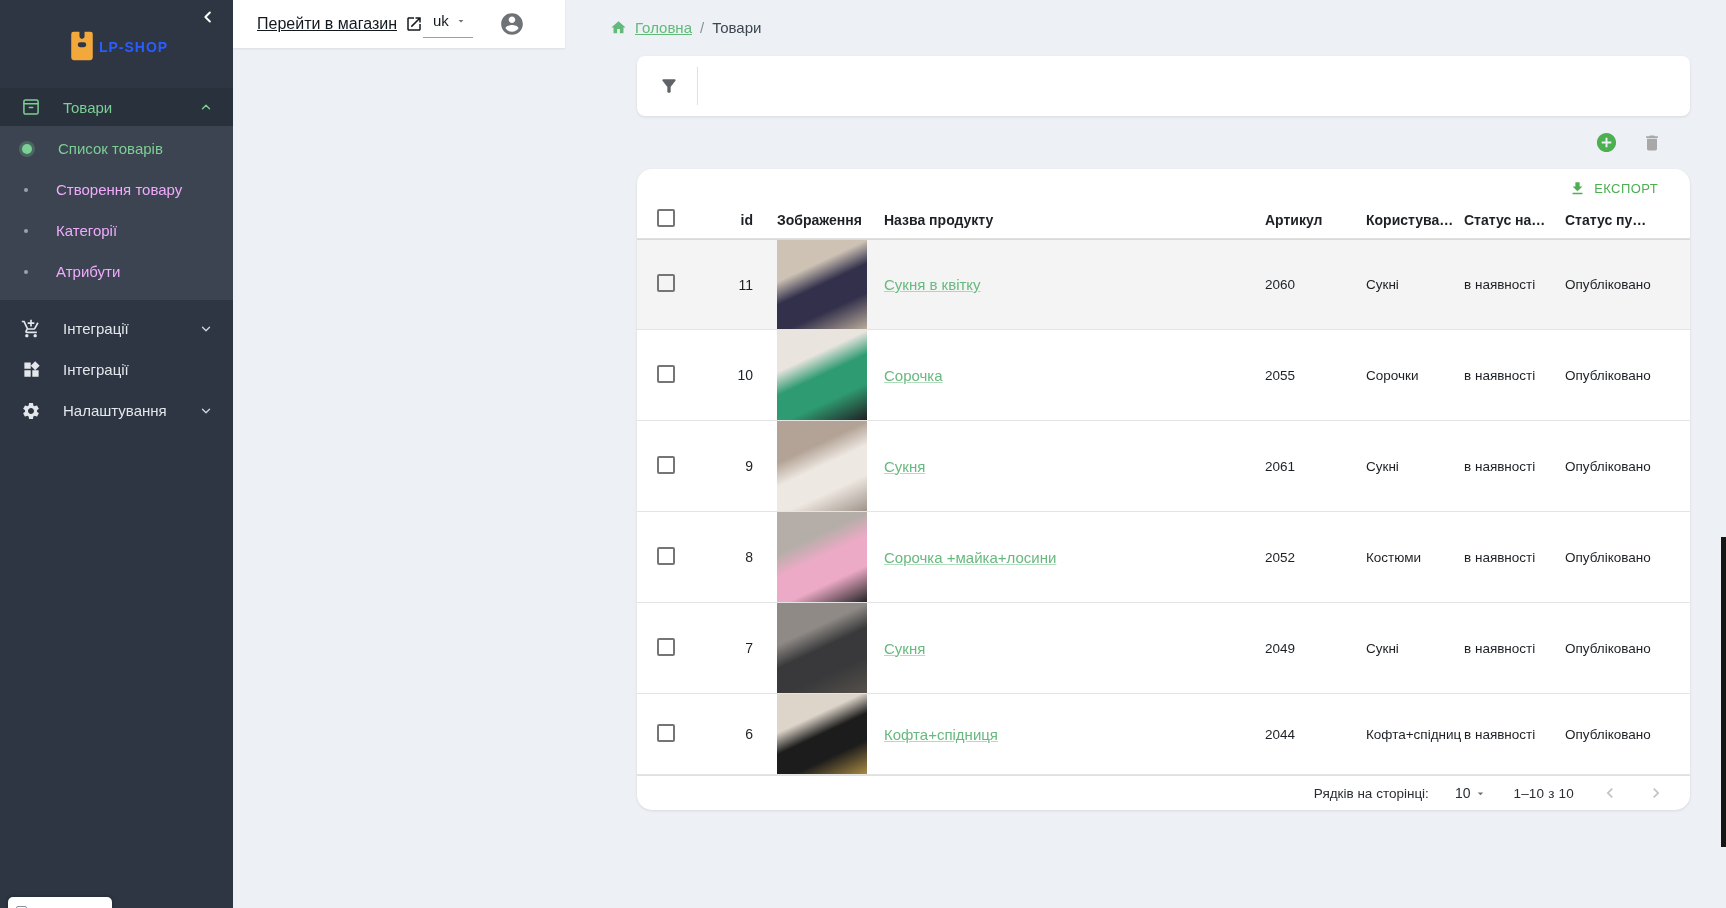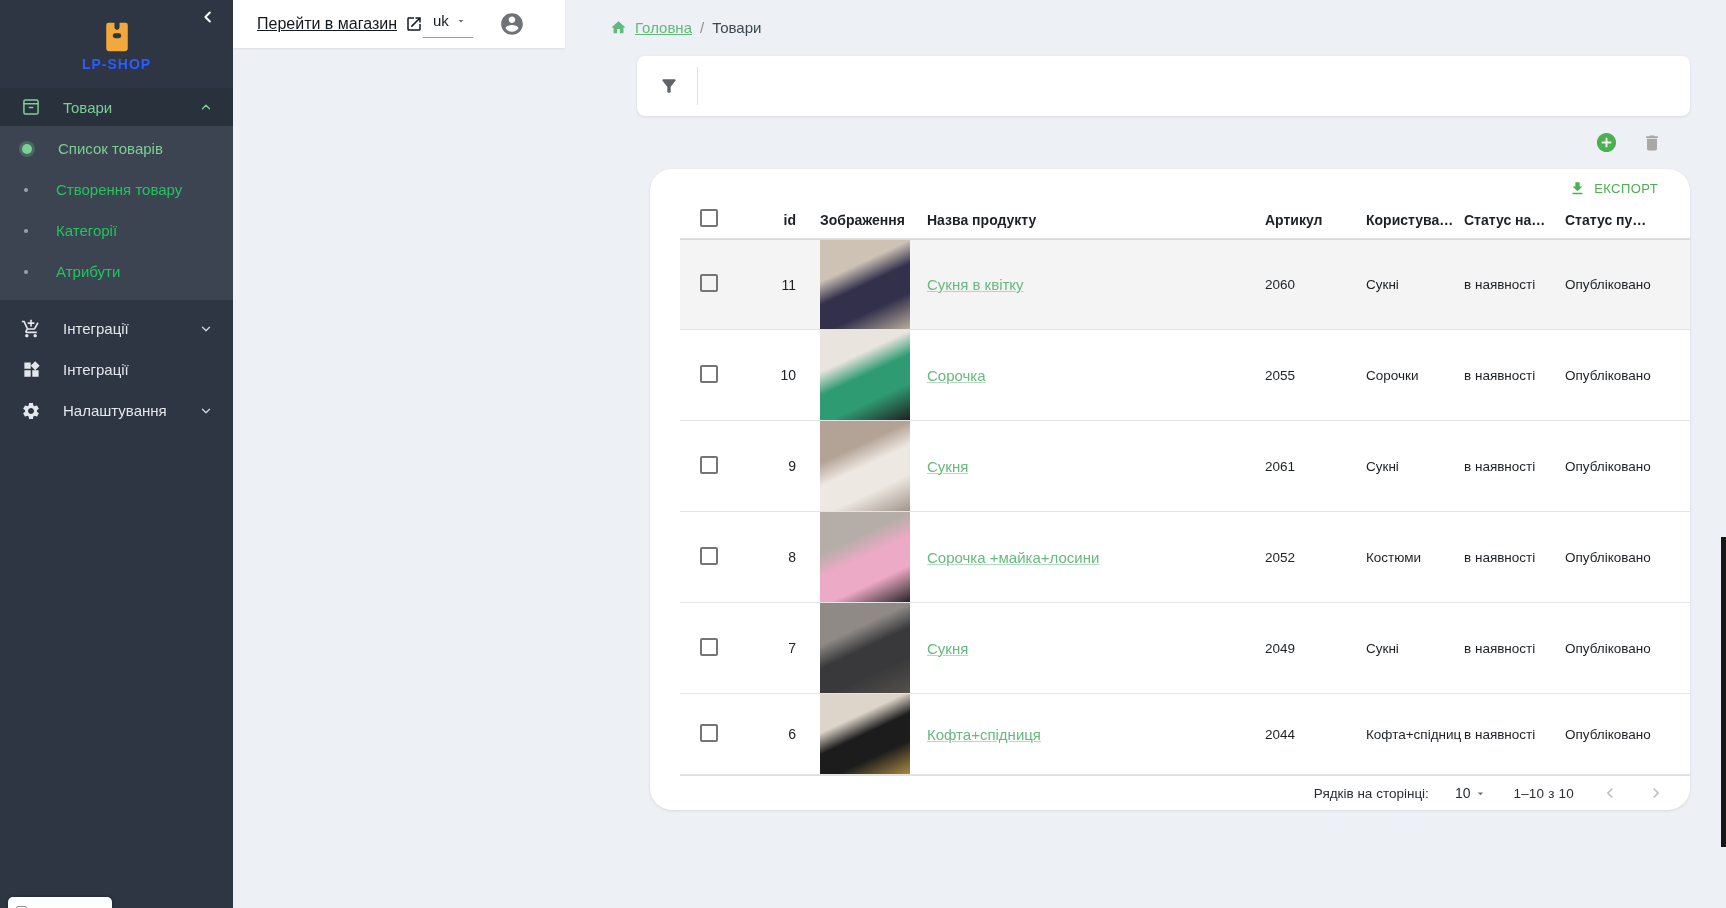--- a/index.html
+++ b/index.html
@@ -1,28 +1,28 @@
 <!DOCTYPE html>
 <html><head>
 <meta charset="utf-8">
 <style>
   * { margin:0; padding:0; box-sizing:border-box; }
   html,body { width:1726px; height:908px; overflow:hidden; font-family:"Liberation Sans","DejaVu Sans",sans-serif; background:#edf1f5; }
   .page { display:flex; width:100%; height:100%; position:relative; }
 
   
   .sidebar { width:233px; min-width:233px; background:#2d3642; color:#dfe3e8; position:relative; z-index:5; }
-  .logo-block { height:88px; position:relative; display:flex; flex-direction:column; align-items:center; justify-content:center; padding-top:4px; }
+  .logo-block { height:88px; position:relative; display:flex; flex-direction:row; align-items:center; justify-content:center; padding-top:4px; }
   .brand-text { color:#2b5cff; font-weight:bold; font-size:14px; letter-spacing:1px; margin-top:2px; }
   .collapse-btn { position:absolute; top:8px; right:16px; background:none; border:none; cursor:pointer; color:#ffffff; }
   .nav-parent { height:41px; display:flex; align-items:center; padding:0 20px; gap:21px; font-size:15px; color:#e3e7eb; cursor:pointer; }
   .nav-parent .chev { margin-left:auto; }
   .nav-parent.section-open { background:#29313d; color:#7ccf95; height:38px; }
   .submenu { background:#3b4450; padding:2px 0 8px 0; }
-  .subitem { height:41px; display:flex; align-items:center; padding:0 20px 0 22px; gap:26px; font-size:15px; color:#22c55e; cursor:pointer; }
+  .subitem { height:41px; display:flex; align-items:center; padding:0 20px 0 22px; gap:26px; font-size:15px; color:#f0abfc; cursor:pointer; }
   .subitem .bullet { width:8px; height:8px; border-radius:50%; background:#9aa3ad; transform:scale(.5); }
   .subitem.active { color:#7ccf95; }
   .subitem.active .bullet { transform:none; width:10px; height:10px; background:#7ccf95; box-shadow:0 0 0 3px rgba(124,207,149,.25); }
   .sideicon { width:22px; height:22px; display:flex; align-items:center; justify-content:center; flex-shrink:0; }
 
   
   .main { flex:1; display:flex; flex-direction:row; min-width:0; }
   .topbar { height:48px; background:#ffffff; display:flex; align-items:center; justify-content:space-between; padding:0 40px 0 24px; box-shadow:0 1px 2px rgba(0,0,0,.08); position:relative; z-index:4; }
   .shop-link { display:flex; align-items:center; gap:8px; color:#14191f; font-size:16px; font-weight:500; text-decoration:underline; cursor:pointer; }
   .topbar-right { display:flex; align-items:center; gap:26px; }
@@ -35,21 +35,21 @@
   .bc-sep { color:#8b9096; }
   .bc-current { color:#3b4750; }
 
   .filter-card { margin:16px 0 0 27px; height:60px; background:#ffffff; border-radius:8px; box-shadow:0 1px 3px rgba(0,0,0,.1); display:flex; align-items:center; padding:0 14px; }
   .filter-btn { background:none; border:none; cursor:pointer; color:#5f6368; display:flex; padding:8px; }
   .filter-divider { width:1px; height:38px; background:#e0e0e0; margin-left:10px; }
 
   .actions-row { height:53px; display:flex; align-items:center; justify-content:flex-end; gap:24px; padding-right:28px; }
   .icon-btn { background:none; border:none; cursor:pointer; display:flex; align-items:center; }
 
-  .table-card { margin-left:40px; background:#ffffff; border-radius:22px; box-shadow:0 1px 3px rgba(0,0,0,.1); overflow:hidden;padding-left:30px; }
+  .table-card { margin-left:27px; background:#ffffff; border-radius:15px; box-shadow:0 1px 3px rgba(0,0,0,.1); overflow:hidden; }
   .export-row { height:32px; display:flex; align-items:center; justify-content:flex-end; padding:6px 32px 0 0; }
   .export-btn { background:none; border:none; cursor:pointer; display:flex; align-items:center; gap:8px; color:#4caf50; font-size:13px; font-weight:500; letter-spacing:.4px; }
 
   .tgrid { display:grid; grid-template-columns:40px 60px 112px 1fr 101px 98px 101px 105px; align-items:center; padding:0 20px; }
   .thead { height:38px; border-bottom:1px solid #e0e0e0; font-weight:bold; font-size:14px; color:#1d2125; }
   .th-id { text-align:right; padding-right:4px; }
   .th-name { padding-left:15px; }
   .trow { height:91px; border-bottom:1px solid #e4e4e4; font-size:14px; color:#1d2125; }
   .trow.hl { background:#f4f4f4; border-top:1px solid #d9d9d9; }
   .trow.short { height:81px; }

